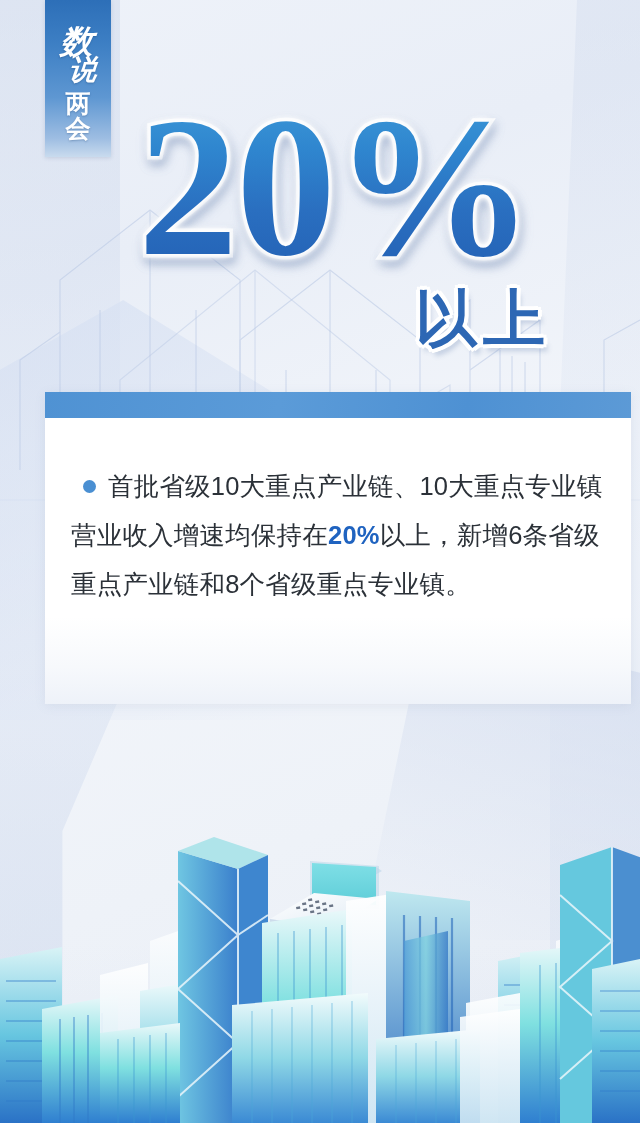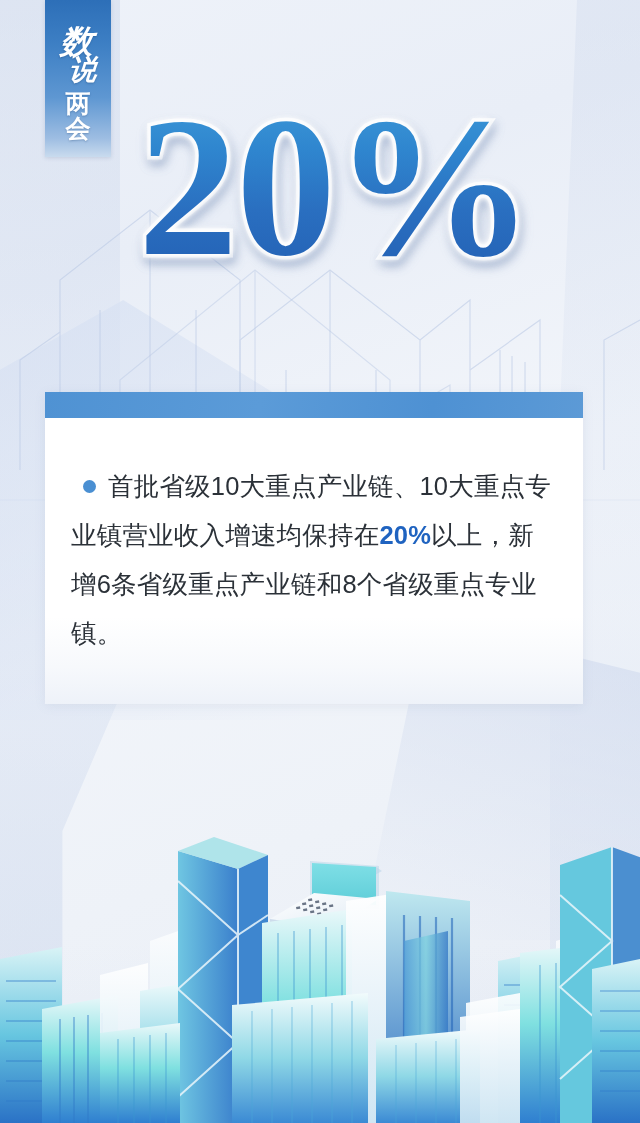--- a/index.html
+++ b/index.html
@@ -92,21 +92,21 @@
     font-weight:700; font-size:62px; letter-spacing:6px; line-height:1;
     color:#2d67b4;
     text-shadow:
       -3px -3px 0 #fff, 3px -3px 0 #fff, -3px 3px 0 #fff, 3px 3px 0 #fff,
       -4px 0 0 #fff, 4px 0 0 #fff, 0 -4px 0 #fff, 0 4px 0 #fff,
       4px 7px 5px rgba(90,120,170,.3);
   }
 
   
   .card {
-    position:absolute; left:45px; top:392px; width:538px; height:312px;
+    position:absolute; left:45px; top:392px; width:586px; height:312px;
     background:linear-gradient(180deg,#ffffff 0%,#ffffff 72%,#f7f9fc 88%,#eef2f9 100%);
     box-shadow:0 2px 10px rgba(120,140,175,.12);
   }
   .card-bar {
     height:26px; width:100%;
     background:linear-gradient(100deg,#4f92d3 0%,#5b9bd8 40%,#4e91d3 72%,#5c9ad6 100%);
   }
   .card-body {
     padding:44px 26px 0 26px;
     font-family:"Liberation Sans", sans-serif;
@@ -170,20 +170,21 @@
     </div>
     <div class="banner-bot">
       <span>两</span>
       <span>会</span>
     </div>
   </div>
 
   <div class="hero">
     <div class="hero-num-stroke">20%</div>
     <div class="hero-num">20%</div>
+    <div class="hero-sub">以上</div>
   </div>
 
   <div class="card">
     <div class="card-bar"></div>
     <div class="card-body">
       <span class="bullet"></span><span>首批省级10大重点产业链、10大重点专业镇营业收入增速均保持在</span><span class="hl">20%</span><span>以上，新增6条省级重点产业链和8个省级重点专业镇。</span>
     </div>
   </div>
 
   <svg class="laptop" viewBox="0 0 125 95">

